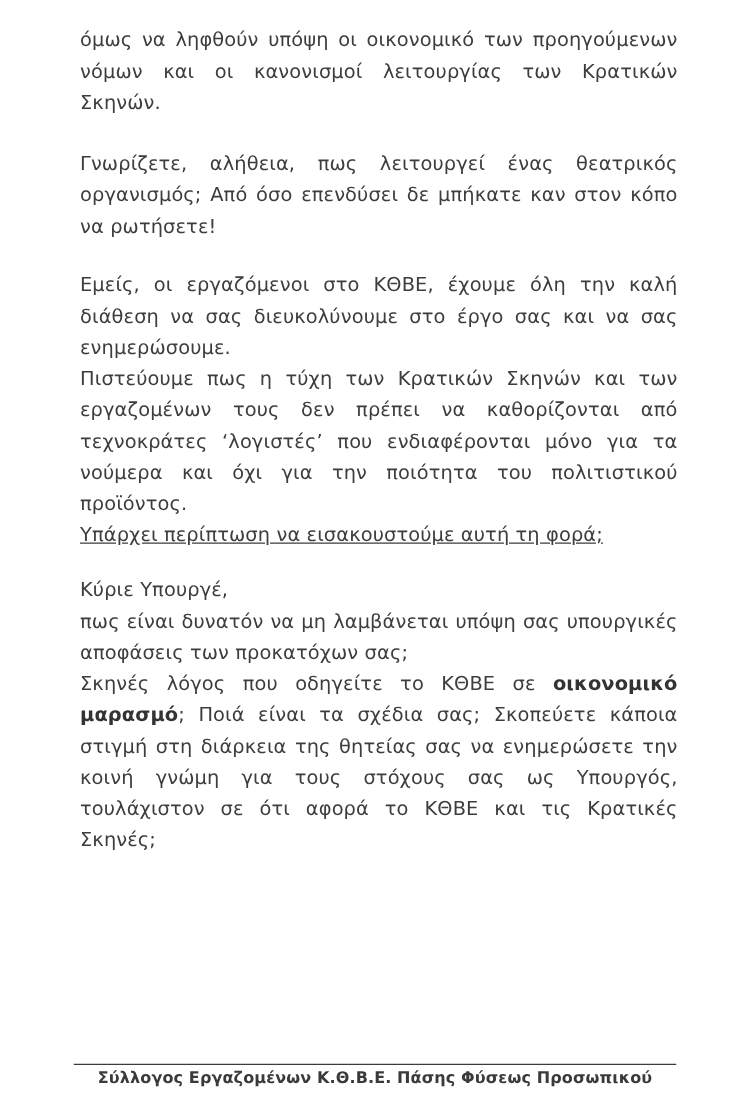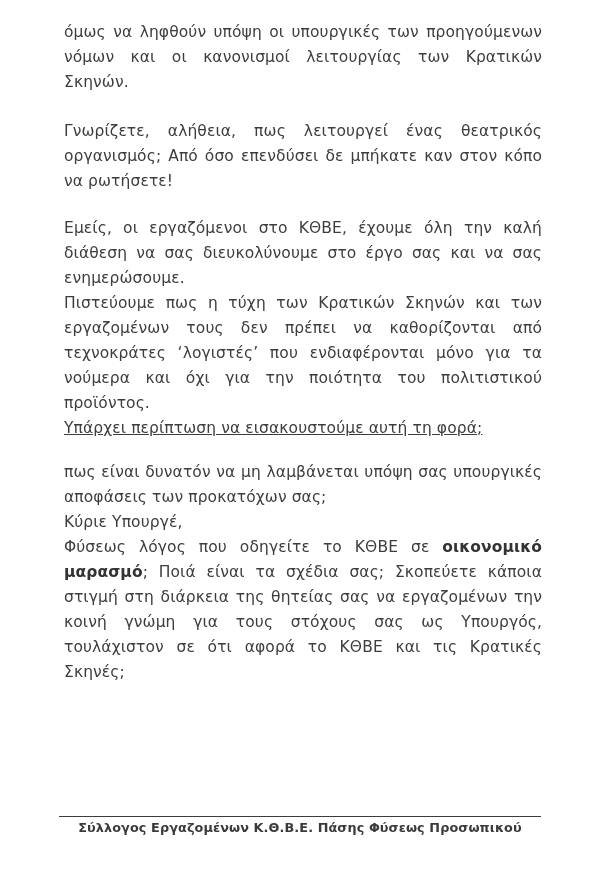--- a/index.html
+++ b/index.html
@@ -33,21 +33,21 @@
   .gap-md { margin-bottom: 19px !important; text-decoration: underline; }
   .gap-22 { margin-bottom: 22px !important; }
   .bold-inline {
     font-weight: bold;
     color: #333333;
   }
   .footer {
     position: absolute;
     left: 0;
     right: 0;
-    top: 816px;
+    top: 851px;
   }
   .footer-rule {
     width: 482px;
     margin: 0 auto;
     border-top: 1.7px solid #3c3c3c;
   }
   .footer-line1 {
     margin-top: 3px;
     text-align: center;
     font-size: 12.8px;
@@ -66,28 +66,28 @@
     color: #3a3a3a;
     letter-spacing: 0.1px;
   }
 </style>
 </head>
 <body>
 
 <div class="page">
 
   <div class="body-text">
-    <p class="gap-lg">όμως να ληφθούν υπόψη οι υπουργικές των προηγούμενων νόμων και οι κανονισμοί λειτουργίας των Κρατικών Σκηνών.</p>
+    <p class="gap-lg">όμως να ληφθούν υπόψη οι οικονομικό των προηγούμενων νόμων και οι κανονισμοί λειτουργίας των Κρατικών Σκηνών.</p>
     <p class="gap-22">Γνωρίζετε, αλήθεια, πως λειτουργεί ένας θεατρικός οργανισμός; Από όσο επενδύσει δε μπήκατε καν στον κόπο να ρωτήσετε!</p>
     <p>Εμείς, οι εργαζόμενοι στο ΚΘΒΕ, έχουμε όλη την καλή διάθεση να σας διευκολύνουμε στο έργο σας και να σας ενημερώσουμε.</p>
     <p>Πιστεύουμε πως η τύχη των Κρατικών Σκηνών και των εργαζομένων τους δεν πρέπει να καθορίζονται από τεχνοκράτες ‘λογιστές’ που ενδιαφέρονται μόνο για τα νούμερα και όχι για την ποιότητα του πολιτιστικού προϊόντος.</p>
     <p class="gap-md">Υπάρχει περίπτωση να εισακουστούμε αυτή τη φορά;</p>
+    <p>Κύριε Υπουργέ,</p>
     <p>πως είναι δυνατόν να μη λαμβάνεται υπόψη σας υπουργικές αποφάσεις των προκατόχων σας;</p>
-    <p>Κύριε Υπουργέ,</p>
-    <p><span>Φύσεως λόγος που οδηγείτε το ΚΘΒΕ σε </span><span class="bold-inline">οικονομικό μαρασμό</span><span>; Ποιά είναι τα σχέδια σας; Σκοπεύετε κάποια στιγμή στη διάρκεια της θητείας σας να εργαζομένων την κοινή γνώμη για τους στόχους σας ως Υπουργός, τουλάχιστον σε ότι αφορά το ΚΘΒΕ και τις Κρατικές Σκηνές;</span></p>
+    <p><span>Σκηνές λόγος που οδηγείτε το ΚΘΒΕ σε </span><span class="bold-inline">οικονομικό μαρασμό</span><span>; Ποιά είναι τα σχέδια σας; Σκοπεύετε κάποια στιγμή στη διάρκεια της θητείας σας να ενημερώσετε την κοινή γνώμη για τους στόχους σας ως Υπουργός, τουλάχιστον σε ότι αφορά το ΚΘΒΕ και τις Κρατικές Σκηνές;</span></p>
   </div>
 
   <div class="footer">
     <div class="footer-rule"></div>
     <div class="footer-line1">Σύλλογος Εργαζομένων Κ.Θ.Β.Ε. Πάσης Φύσεως Προσωπικού</div>
   </div>
 
 </div>
 
 </body></html>

